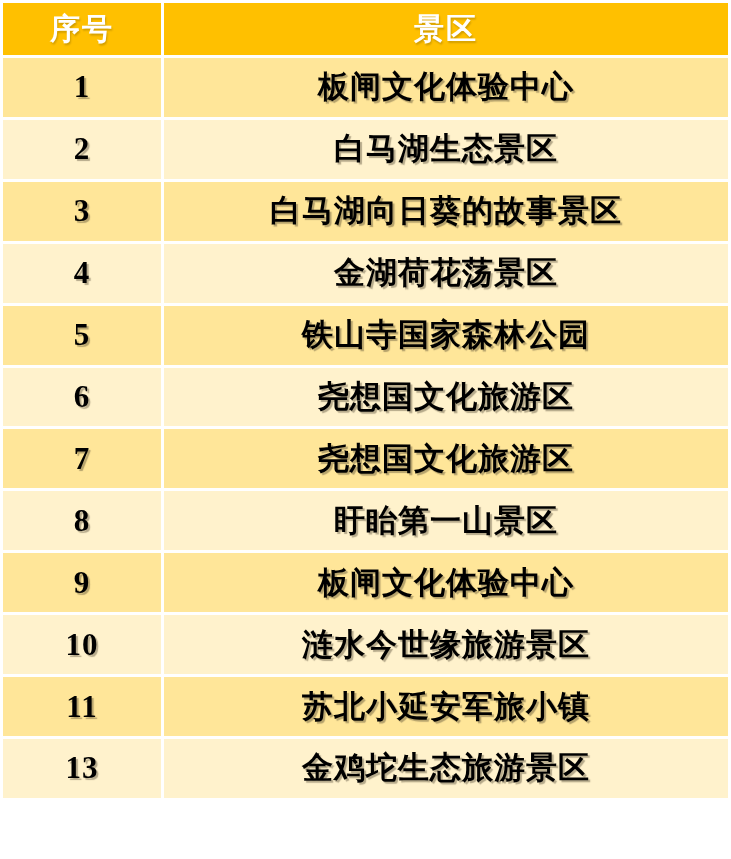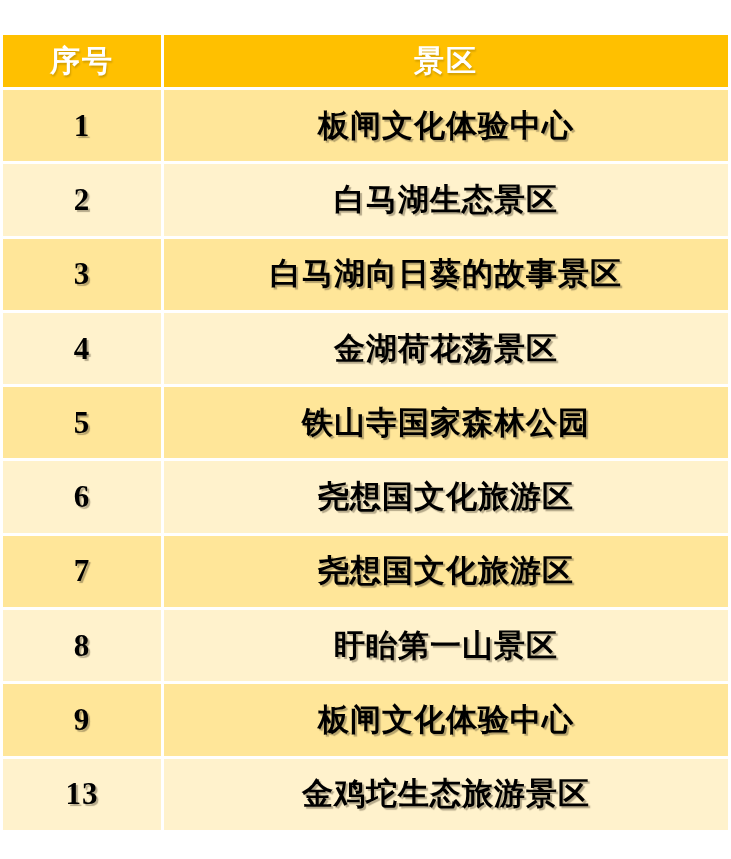--- a/index.html
+++ b/index.html
@@ -21,21 +21,20 @@
     background: var(--grid-line);
     overflow: hidden;
   }
   table.scenic-table {
     width: 731px;
     height: 801px;
     table-layout: fixed;
     border-collapse: separate;
     border-spacing: 3px;
     background: var(--grid-line);
-    margin-top: 32px;
   }
   col.col-index  { width: 158px; }
   col.col-name   { width: auto; }
   th.header-cell {
     background: var(--header-bg);
     color: var(--header-text);
     font-family: "Liberation Sans", "DejaVu Sans", sans-serif;
     font-size: 30px;
     font-weight: bold;
     height: 50px;
@@ -103,18 +102,26 @@
       </tr>
       <tr class="row-even">
         <td class="data-cell">8</td>
         <td class="data-cell">盱眙第一山景区</td>
       </tr>
       <tr class="row-odd">
         <td class="data-cell">9</td>
         <td class="data-cell">板闸文化体验中心</td>
       </tr>
       <tr class="row-even">
+        <td class="data-cell">10</td>
+        <td class="data-cell">涟水今世缘旅游景区</td>
+      </tr>
+      <tr class="row-odd">
+        <td class="data-cell">11</td>
+        <td class="data-cell">苏北小延安军旅小镇</td>
+      </tr>
+      <tr class="row-even">
         <td class="data-cell">13</td>
         <td class="data-cell">金鸡坨生态旅游景区</td>
       </tr>
     </tbody>
   </table>
 </div>
 
 </body></html>

